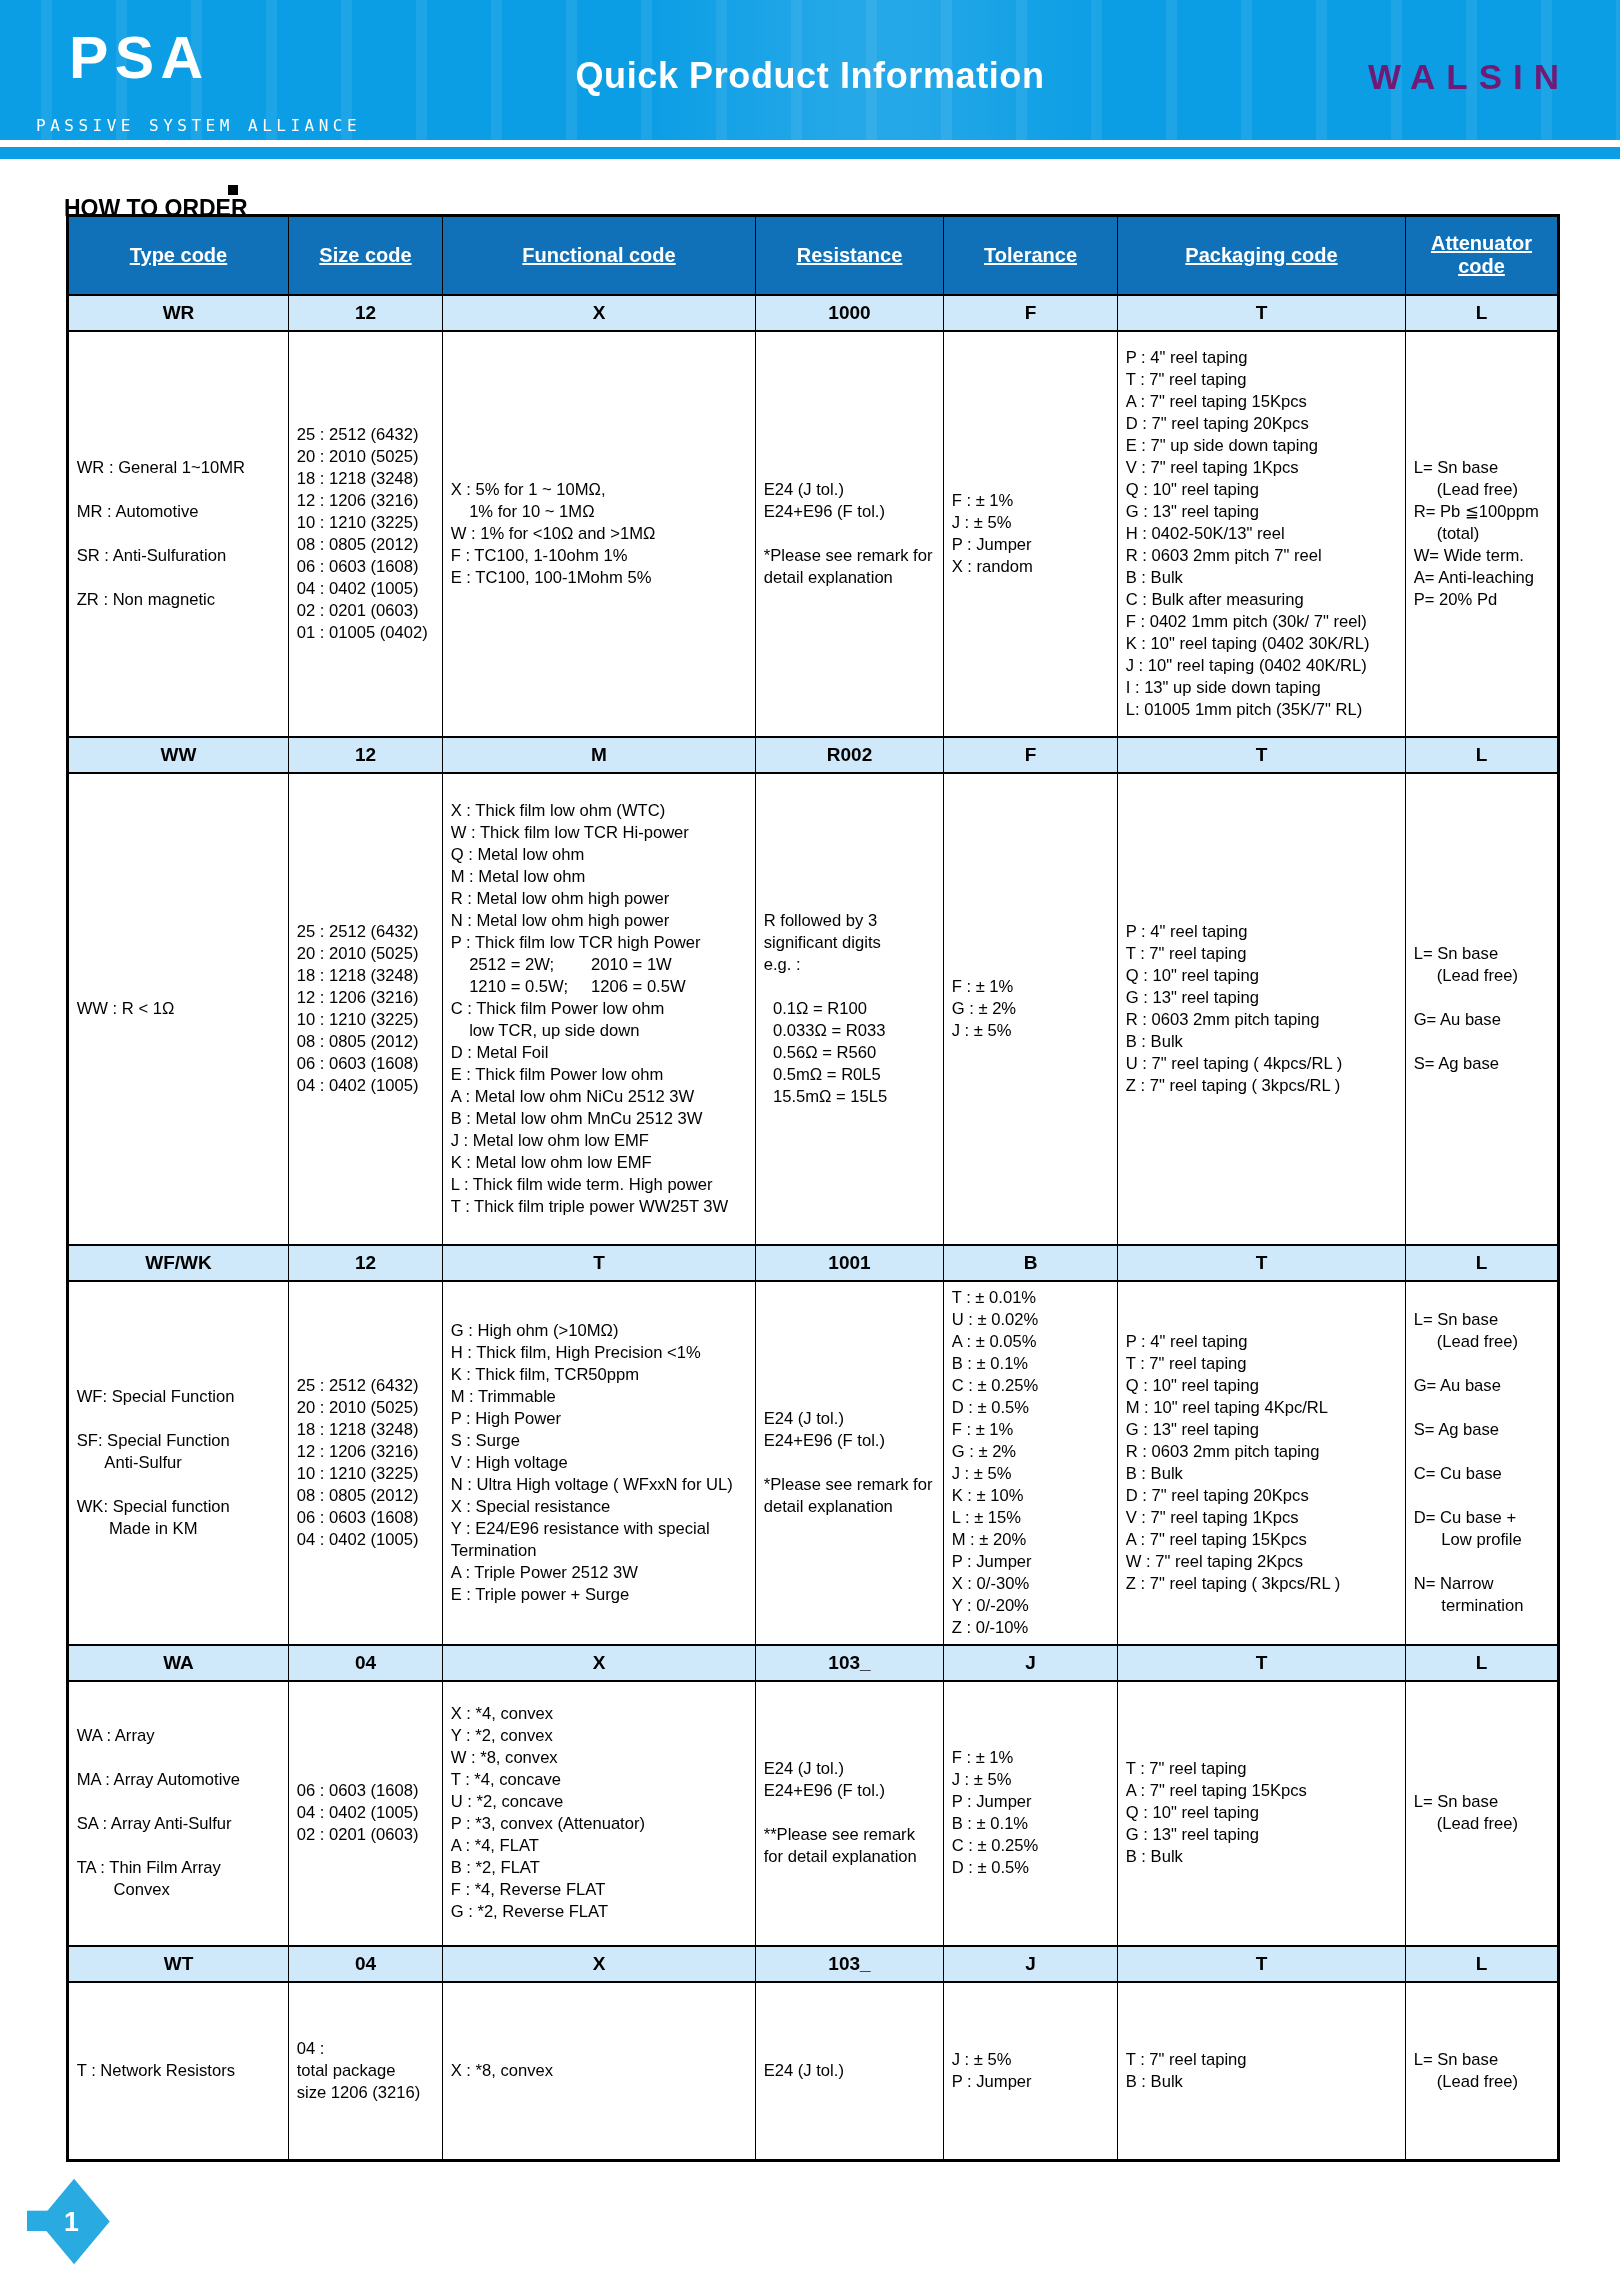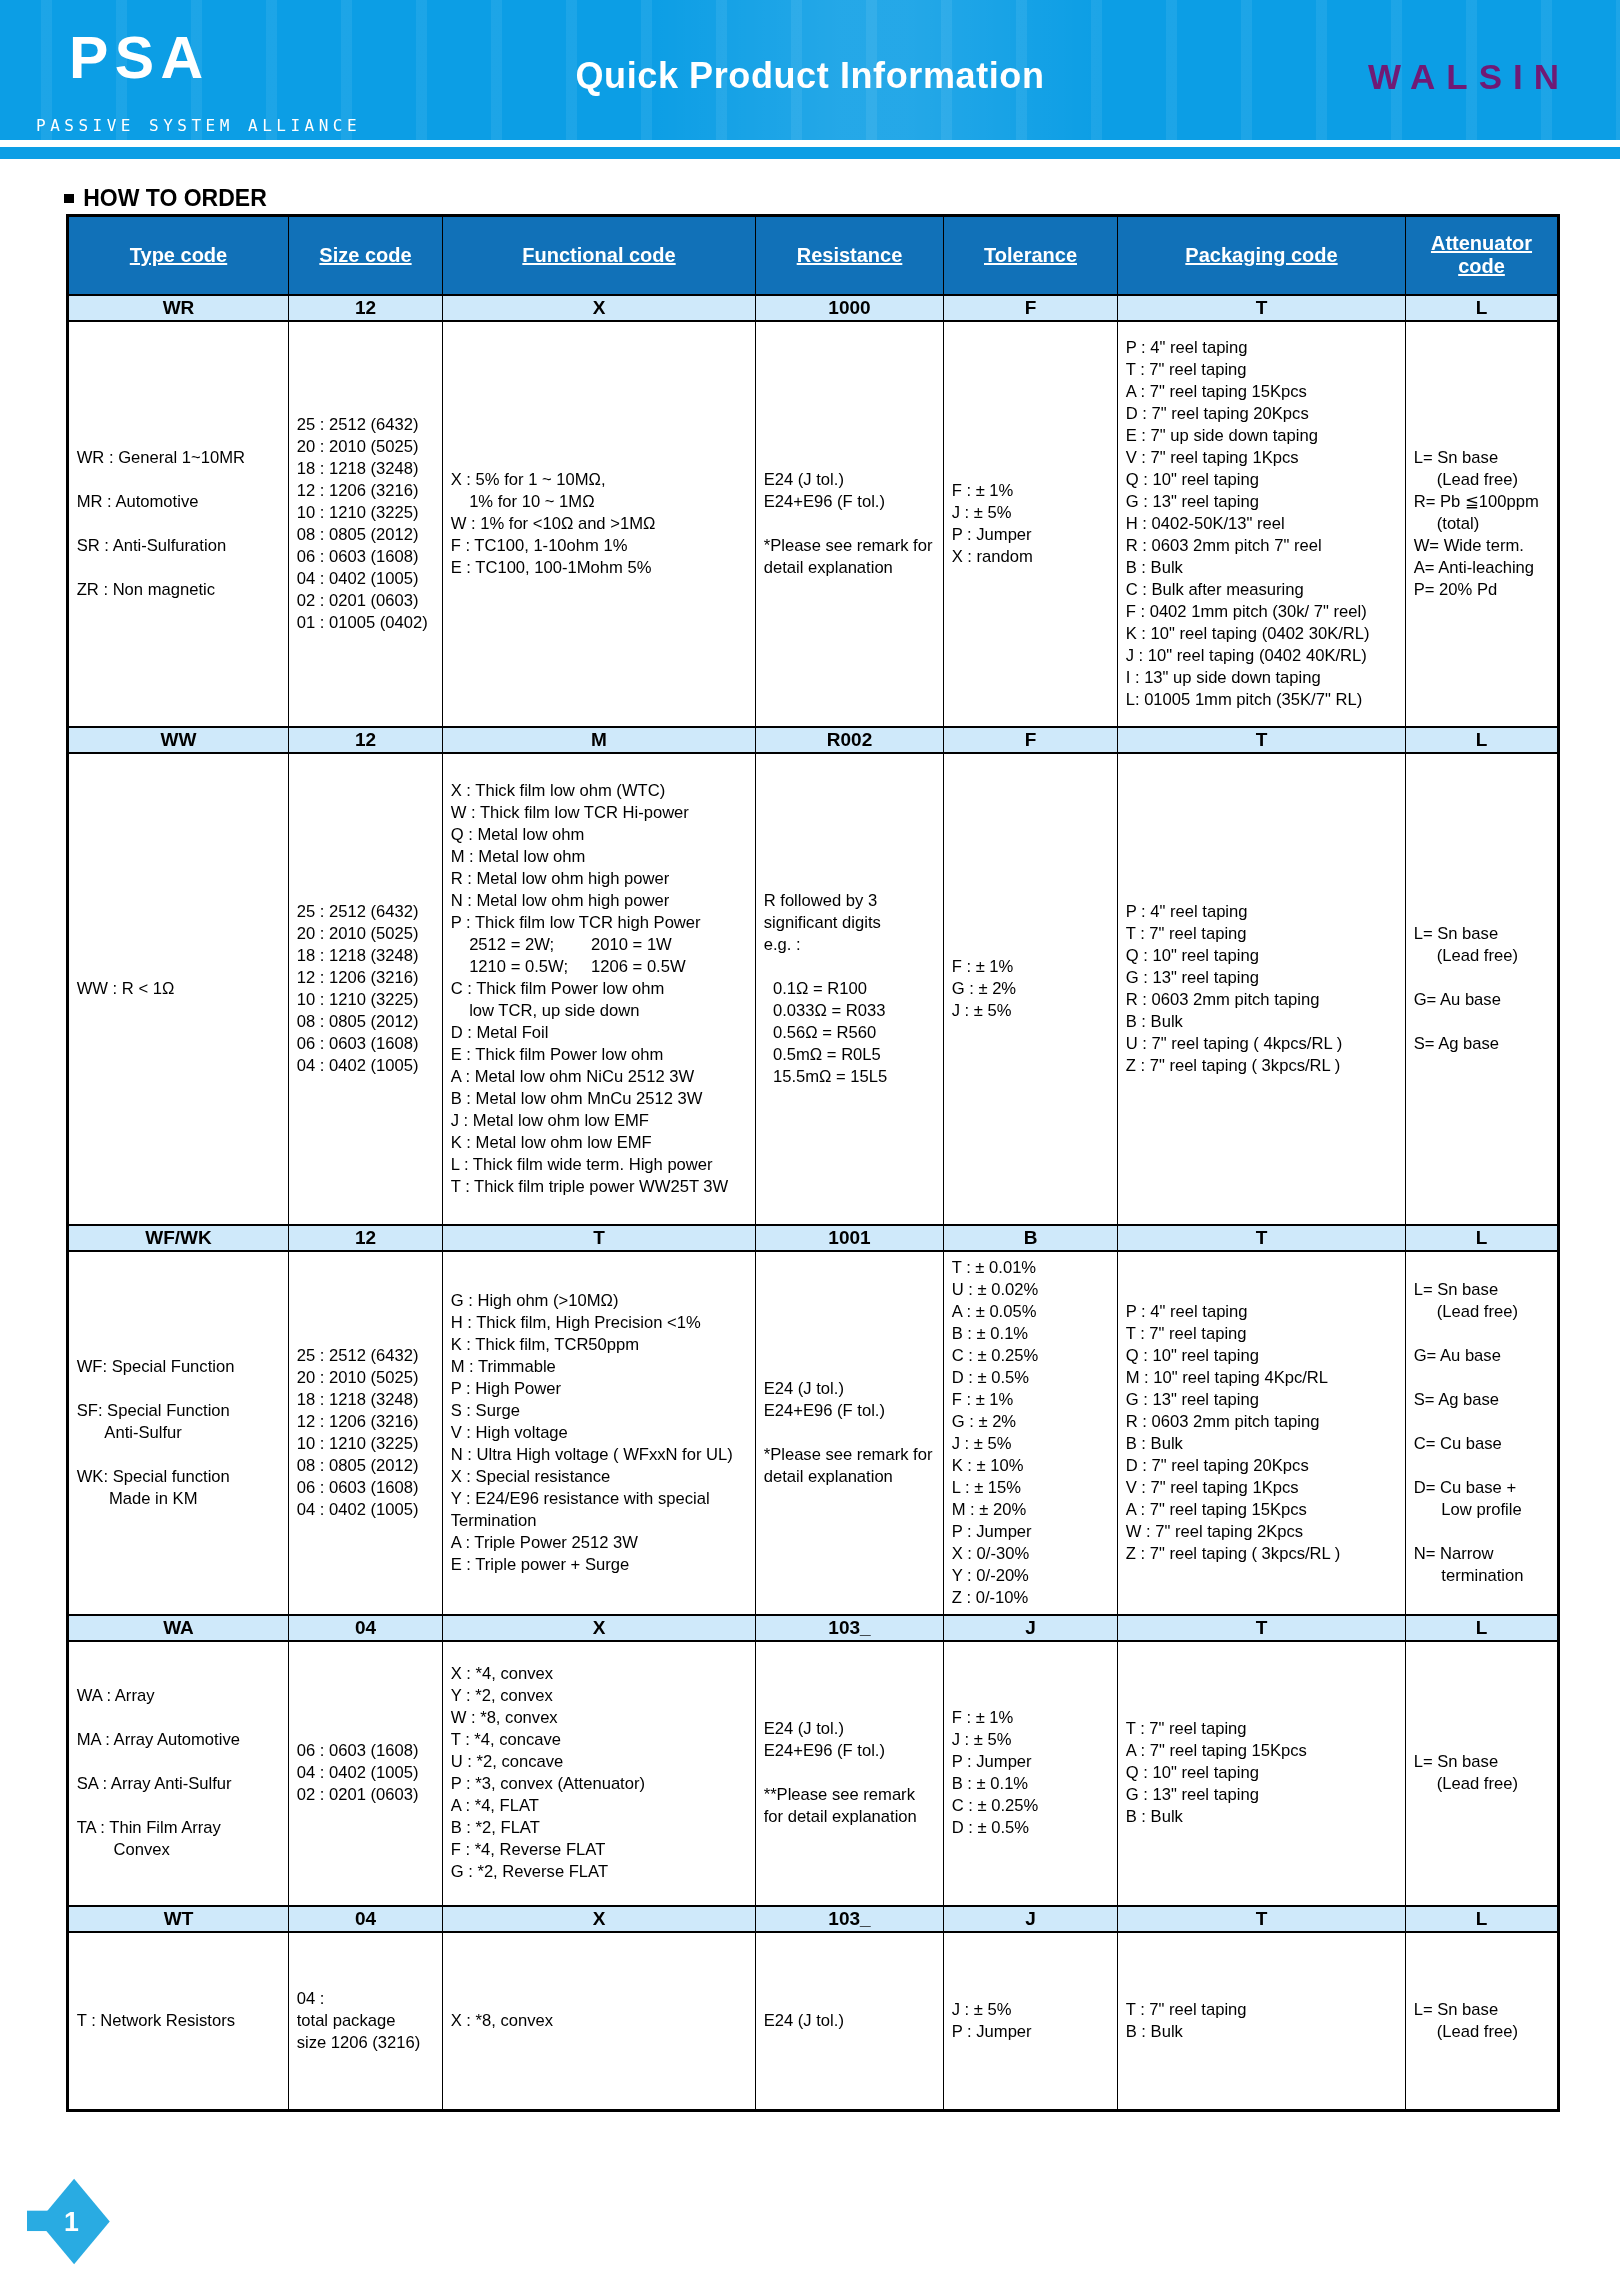--- a/index.html
+++ b/index.html
@@ -34,39 +34,39 @@
   .page-title{
     position:absolute;left:0;right:0;top:55px;text-align:center;color:#fff;
     font-size:36px;font-weight:bold;letter-spacing:0.6px;
   }
   .brand{
     position:absolute;right:50px;top:57px;color:#701a75;
     font-size:35px;font-weight:bold;letter-spacing:11px;white-space:nowrap;
   }
   
   .section-title{
-    position:absolute;left:64px;top:185px;display:flex;align-items:center;
-    color:#000;font-size:23px;font-weight:bold;letter-spacing:0px;
+    position:absolute;left:64px;top:185px;display:flex;align-items:flex-end;
+    color:#000;font-size:23px;font-weight:bold;letter-spacing:0px;flex-direction:column;
   }
   .bullet{width:9.6px;height:9.6px;background:#000;margin-right:9.6px;flex:0 0 auto;}
   
   table.order{
     position:absolute;left:66px;top:214px;width:1491px;
     border-collapse:collapse;table-layout:fixed;
     border:3.2px solid #000;
   }
   table.order th, table.order td{border:1.3px solid #000;overflow:hidden;}
   tr.header-row{height:79px;}
   tr.header-row th{
     background:var(--table-header-bg);color:#fff;
     font-size:20px;font-weight:bold;text-align:center;vertical-align:middle;
     border-bottom:2.6px solid #000;padding:0 3.8px;
   }
   tr.header-row th span{text-decoration:underline;}
-  tr.example-row{height:26px;}
+  tr.example-row{height:36px;}
   tr.example-row td{
     background:var(--example-row-bg);color:#000;
     font-size:19px;font-weight:bold;text-align:center;vertical-align:middle;
     border-top:2.6px solid #000;border-bottom:2.6px solid #000;
   }
   td.content-cell{
     background:#fff;color:#000;vertical-align:middle;text-align:left;
     font-size:16.6px;line-height:22px;white-space:pre-wrap;
     padding:3.8px 2.6px 3.8px 7.7px;
   }

